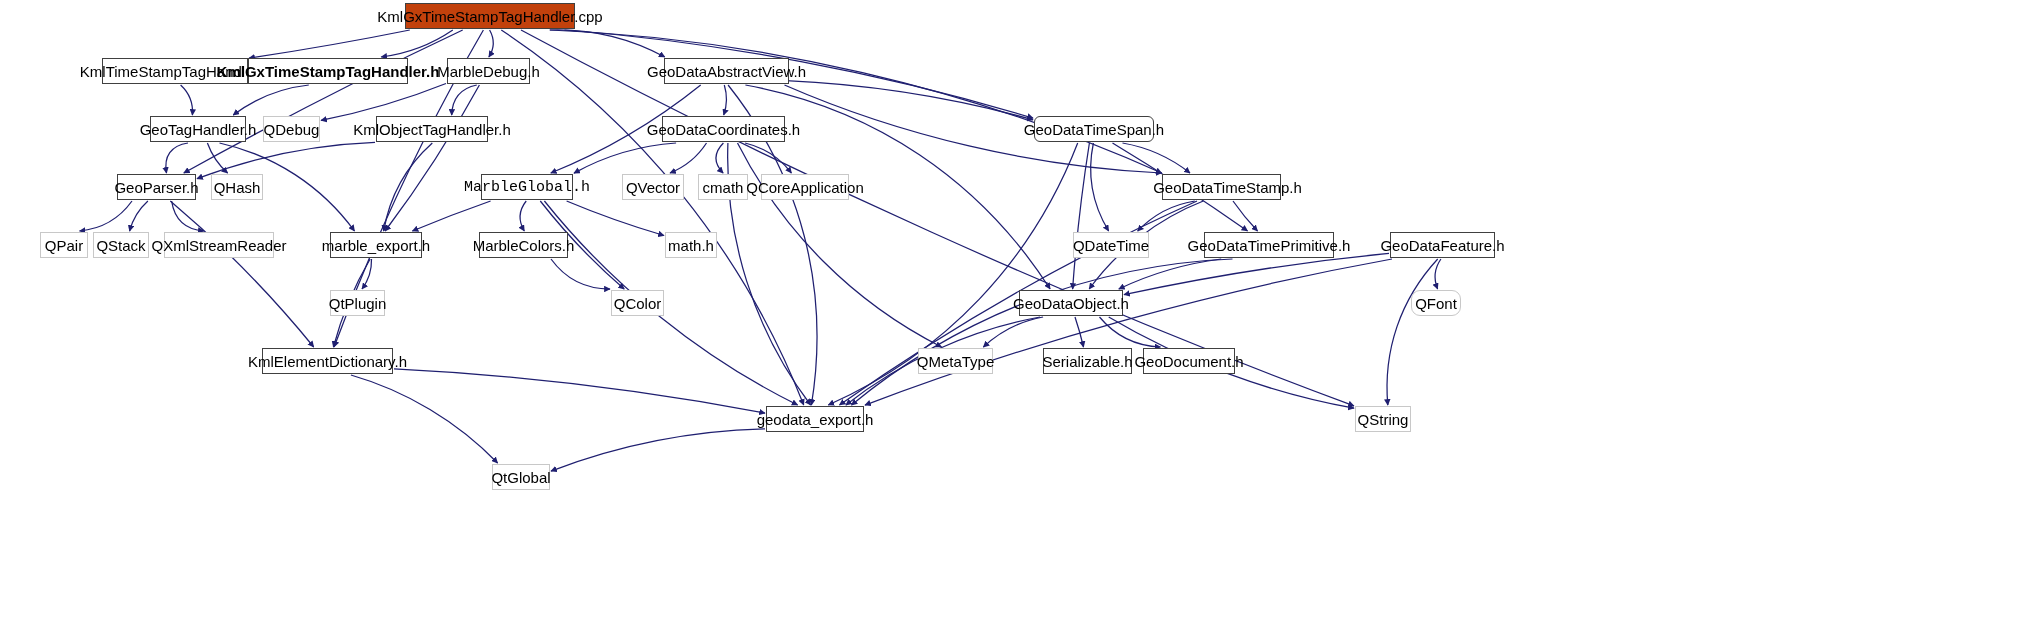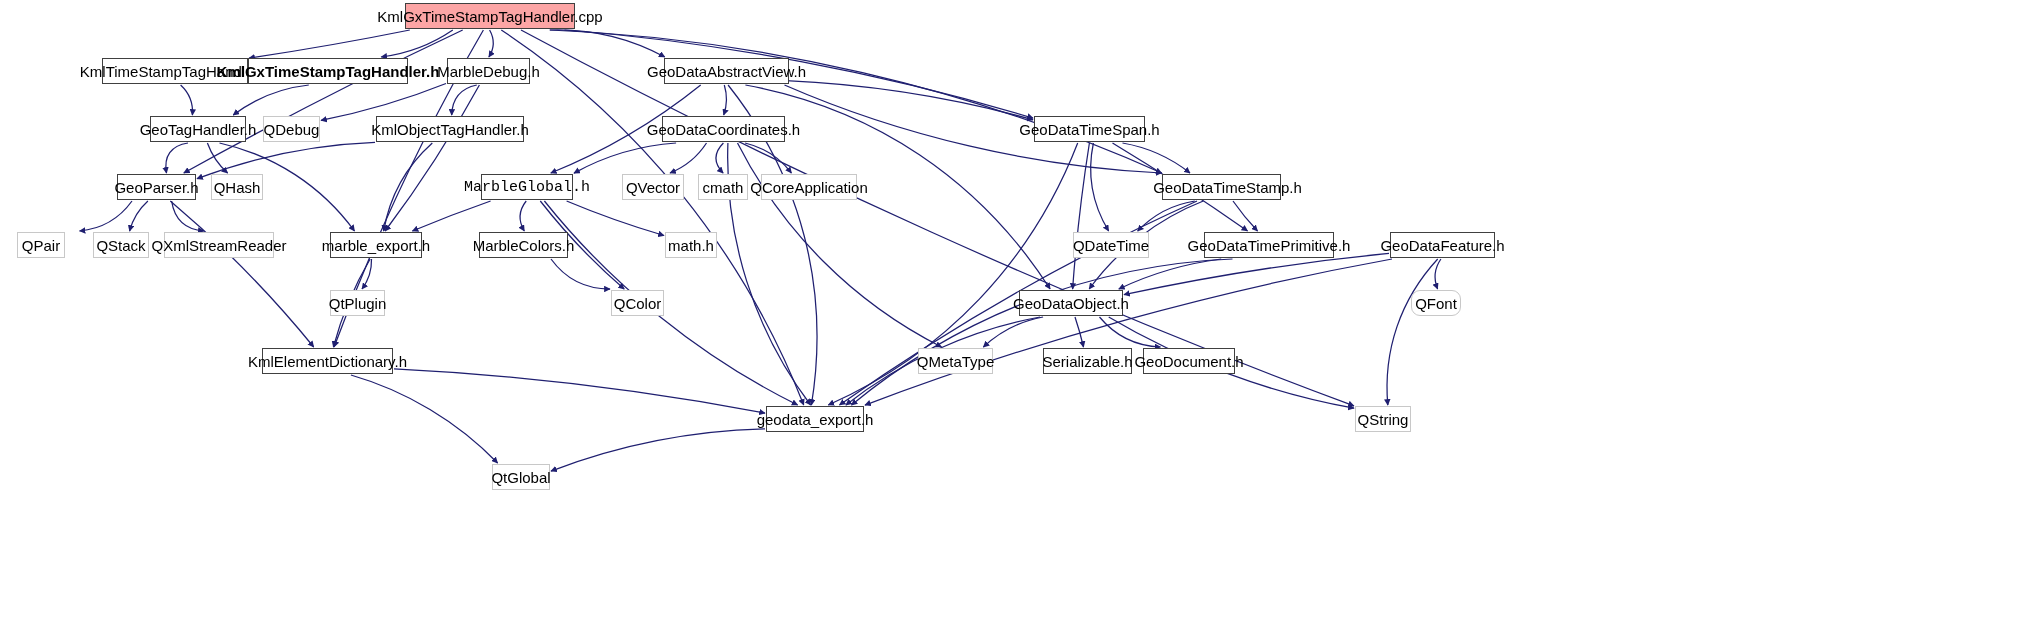--- a/index.html
+++ b/index.html
@@ -41,21 +41,21 @@
     font-size: 15px;
     line-height: 1;
     letter-spacing: 0px;
     height: 26px;
   }
   .node.header {
     border: 1.6px solid #404040;
   }
   .node.root {
     border: 1.6px solid #404040;
-    background: #fca5a5;
+    background: #c2410c;
   }
 </style>
 </head>
 <body>
 
 <div id="graph-root">
 
   <svg id="edge-layer" viewBox="0 0 2025 635" width="2025" height="635" xmlns="http://www.w3.org/2000/svg">
     <defs>
       <marker id="ah" viewBox="0 0 10 10" refX="9" refY="5" markerWidth="5.2" markerHeight="5.2" orient="auto-start-reverse">
@@ -148,51 +148,51 @@
       </div>
       <div class="node header" style="left: 664px; top: 58px; width: 125px;">
         <span>GeoDataAbstractView.h</span>
       </div>
       <div class="node header" style="left: 150px; top: 116px; width: 96px;">
         <span>GeoTagHandler.h</span>
       </div>
       <div class="node" style="left: 263px; top: 116px; width: 57px;">
         <span>QDebug</span>
       </div>
-      <div class="node header" style="left: 376px; top: 116px; width: 148px;">
+      <div class="node header" style="left: 376px; top: 116px; width: 112px;">
         <span>KmlObjectTagHandler.h</span>
       </div>
       <div class="node header" style="left: 662px; top: 116px; width: 123px;">
         <span>GeoDataCoordinates.h</span>
       </div>
-      <div class="node header" style="left: 1034px; top: 116px; width: 111px;">
+      <div class="node header" style="left: 1034px; top: 116px; width: 120px; border-radius: 6px;">
         <span>GeoDataTimeSpan.h</span>
       </div>
       <div class="node header" style="left: 117px; top: 174px; width: 79px;">
         <span>GeoParser.h</span>
       </div>
       <div class="node" style="left: 211px; top: 174px; width: 52px;">
         <span>QHash</span>
       </div>
       <div class="node header" style="left: 481px; top: 174px; width: 92px; font-family: Liberation Mono, monospace;">
         <span>MarbleGlobal.h</span>
       </div>
       <div class="node" style="left: 622px; top: 174px; width: 62px;">
         <span>QVector</span>
       </div>
       <div class="node" style="left: 698px; top: 174px; width: 50px;">
         <span>cmath</span>
       </div>
-      <div class="node" style="left: 761px; top: 174px; width: 96px;">
+      <div class="node" style="left: 761px; top: 174px; width: 88px;">
         <span>QCoreApplication</span>
       </div>
       <div class="node header" style="left: 1162px; top: 174px; width: 119px; padding-left: 12px;">
         <span>GeoDataTimeStamp.h</span>
       </div>
-      <div class="node" style="left: 17px; top: 232px; width: 48px;">
+      <div class="node" style="left: 40px; top: 232px; width: 48px;">
         <span>QPair</span>
       </div>
       <div class="node" style="left: 93px; top: 232px; width: 56px;">
         <span>QStack</span>
       </div>
       <div class="node" style="left: 164px; top: 232px; width: 110px;">
         <span>QXmlStreamReader</span>
       </div>
       <div class="node header" style="left: 330px; top: 232px; width: 92px;">
         <span>marble_export.h</span>

